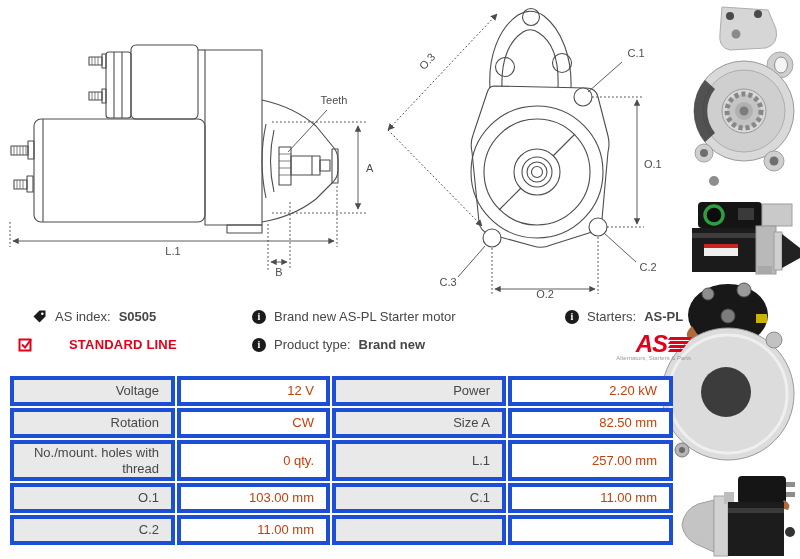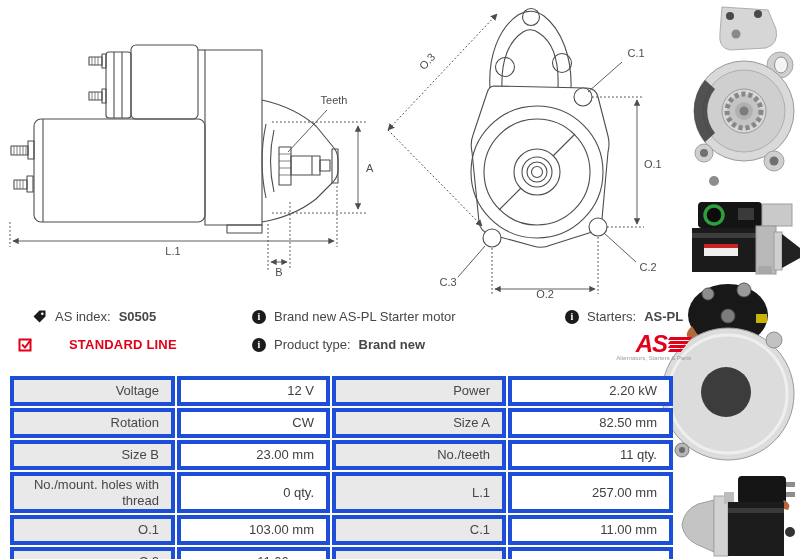--- a/index.html
+++ b/index.html
@@ -23,21 +23,21 @@
   .as-logo-stripes i:nth-child(1){width:22px;}
   .as-logo-stripes i:nth-child(2){width:19px;}
   .as-logo-stripes i:nth-child(3){width:16px;}
   .as-logo-stripes i:nth-child(4){width:13px;}
   .as-logo-sub{font-size:6px;color:#9a9a9a;margin-top:1px;white-space:nowrap;}
 
   
   table.spec{position:absolute;left:8px;top:374px;width:657px;border-collapse:separate;border-spacing:2px;table-layout:fixed;font-size:13px;}
   table.spec td{border:4px solid #1d4ed8;height:20px;padding:1px 12px;text-align:right;vertical-align:middle;line-height:1.2;}
   table.spec td.label{background:#e9e9e9;color:#474747;}
-  table.spec td.value{background:#ffffff;color:#404040;}
+  table.spec td.value{background:#ffffff;color:#c2410c;}
 
   
   svg text{fill:#4d4d4d;font-family:"Liberation Sans",sans-serif;font-size:11px;}
   .dot{stroke-dasharray:1.8 2.2;stroke-width:1;}
 </style>
 </head>
 <body>
 
 <div id="page">
 
@@ -274,26 +274,20 @@
           <td class="label">Power</td>
           <td class="value">2.20 kW</td>
         </tr>
         <tr>
           <td class="label">Rotation</td>
           <td class="value">CW</td>
           <td class="label">Size A</td>
           <td class="value">82.50 mm</td>
         </tr>
         <tr>
-          <td class="label">Size B</td>
-          <td class="value">23.00 mm</td>
-          <td class="label">No./teeth</td>
-          <td class="value">11 qty.</td>
-        </tr>
-        <tr>
           <td class="label">No./mount. holes with thread</td>
           <td class="value">0 qty.</td>
           <td class="label">L.1</td>
           <td class="value">257.00 mm</td>
         </tr>
         <tr>
           <td class="label">O.1</td>
           <td class="value">103.00 mm</td>
           <td class="label">C.1</td>
           <td class="value">11.00 mm</td>

